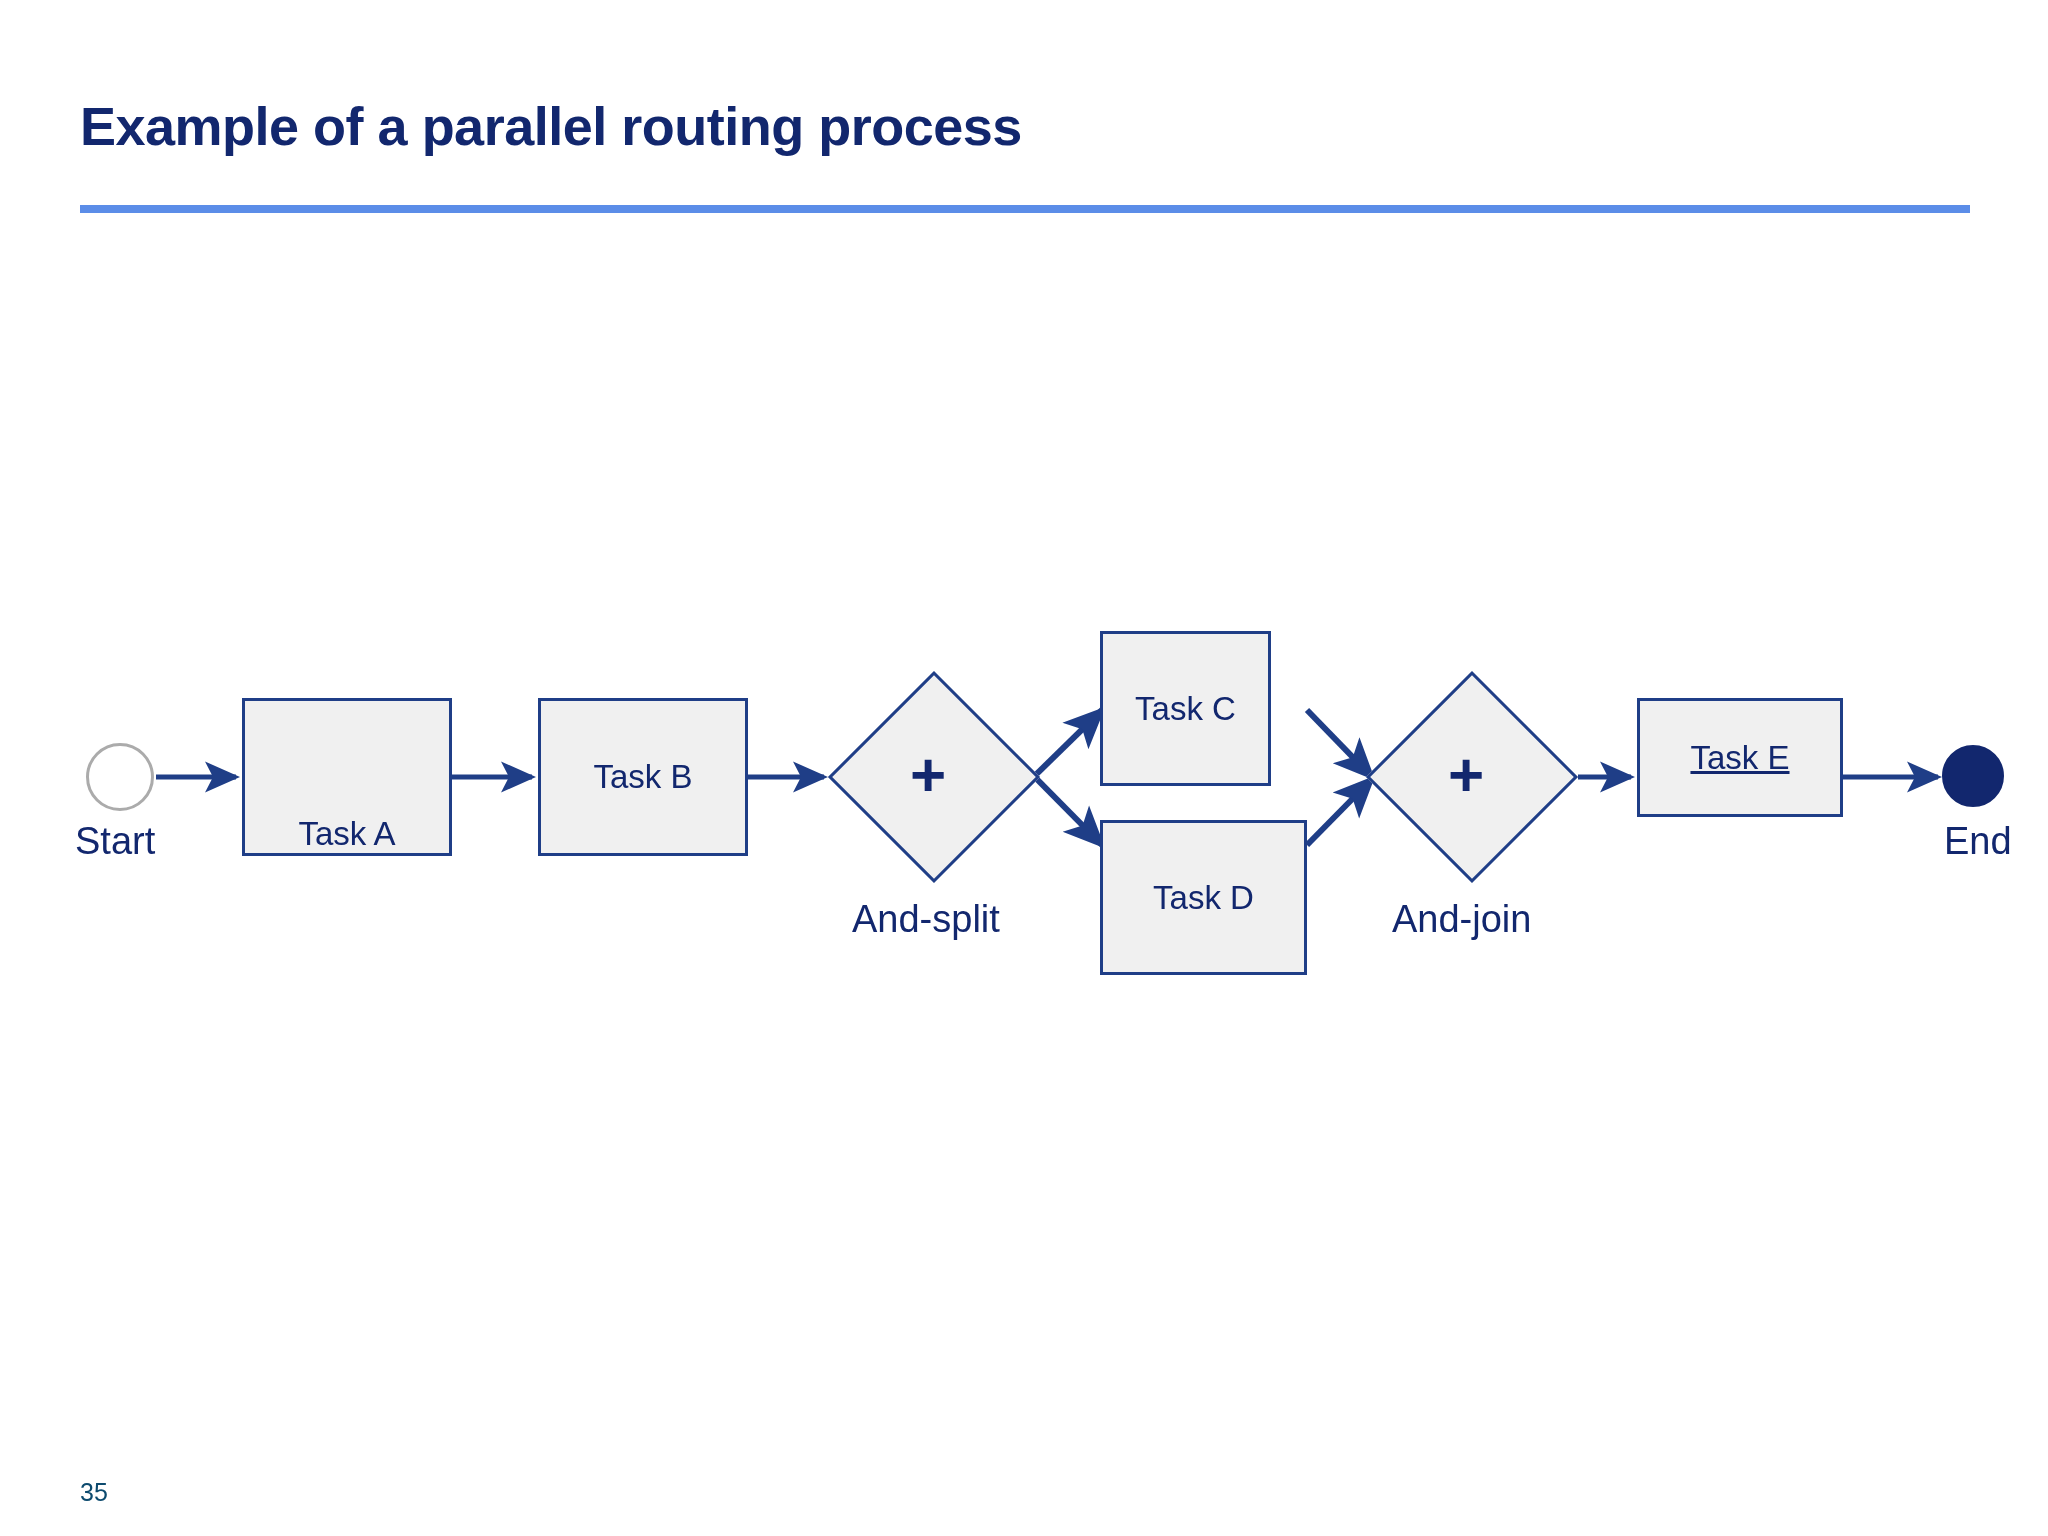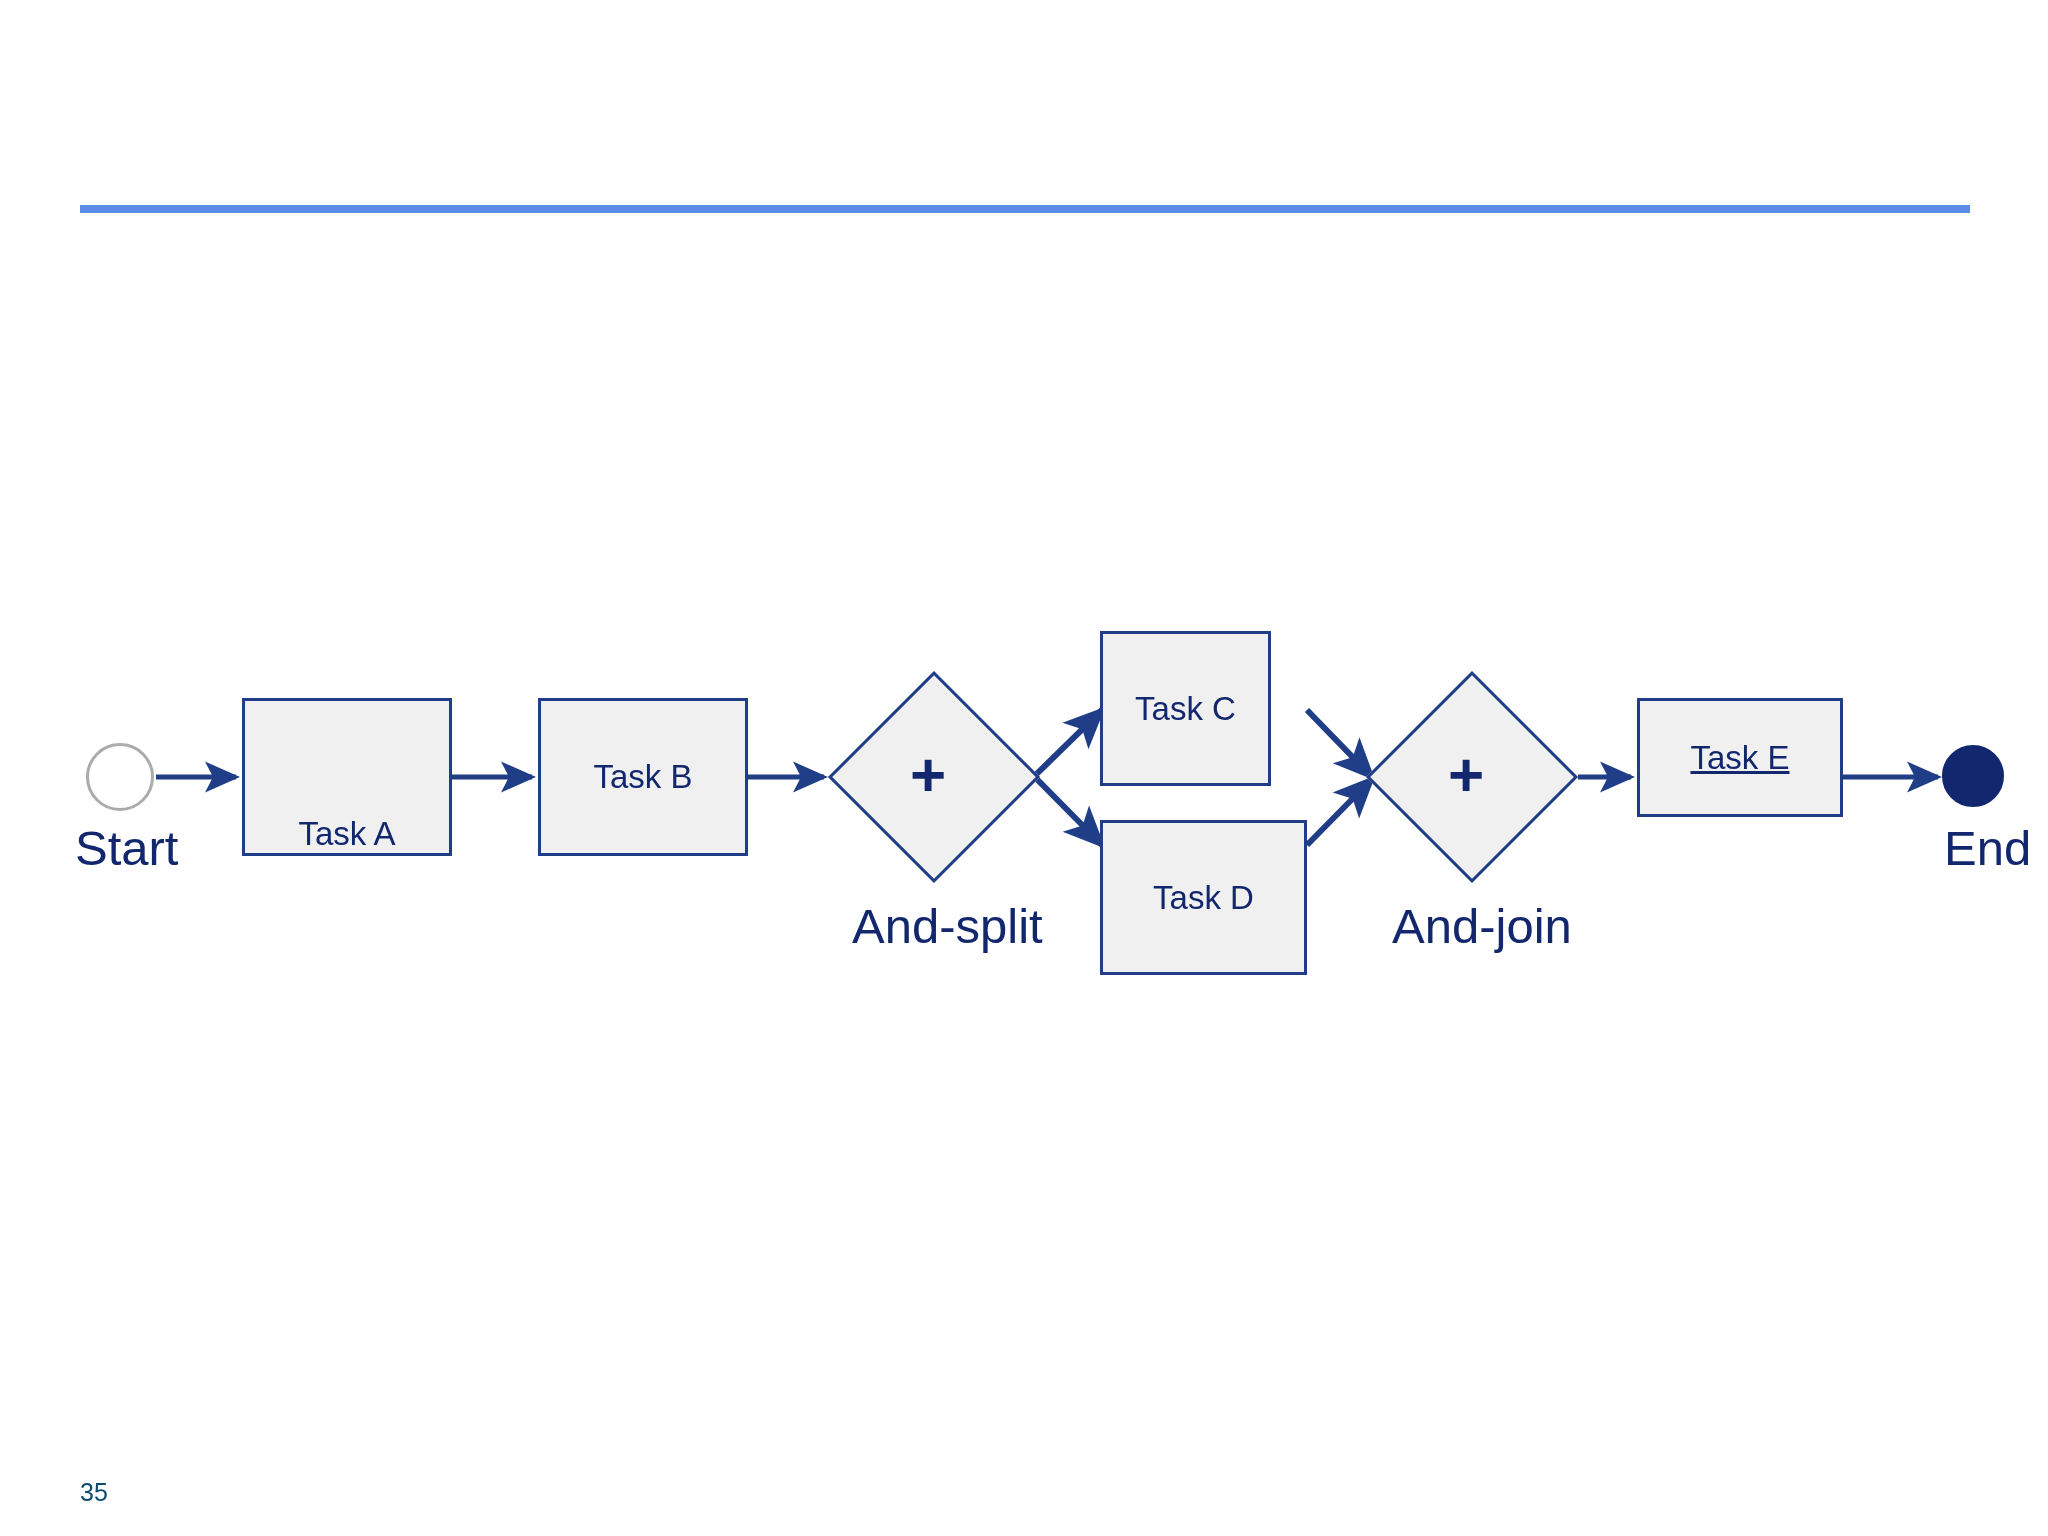--- a/index.html
+++ b/index.html
@@ -95,40 +95,41 @@
     position: absolute;
     box-sizing: border-box;
     border: 2px solid #12276E;
     background: #12276E;
     border-radius: 50%;
   }
 
   .node-label {
     position: absolute;
     color: #12276E;
-    font-size: 49px;
+    font-size: 38px;
     font-family: "Liberation Sans", sans-serif;
     white-space: nowrap;
   }
 
   
   #page-number {
     position: absolute;
     left: 80px;
     top: 1478px;
     font-size: 25px;
     color: #0c4a6e;
     font-family: "Liberation Sans", sans-serif;
   }
 </style>
 </head>
 <body>
 
 <div id="slide">
 
+  <div id="slide-title">Example of a parallel routing process</div>
   <div id="title-rule"></div>
 
   <div id="diagram">
 
     <svg id="edges" viewBox="0 0 2048 1536">
       <defs>
         <marker id="arrowhead" markerWidth="7" markerHeight="7" refX="6.2" refY="3.5" orient="auto" markerUnits="strokeWidth">
           <path d="M0,0.4 L7,3.5 L0,6.6 L1.6,3.5 Z" fill="#1F3E87"></path>
         </marker>
       </defs>

